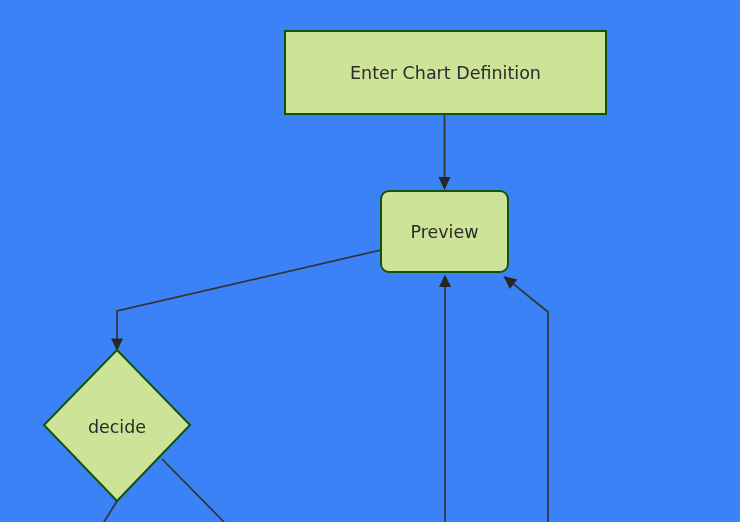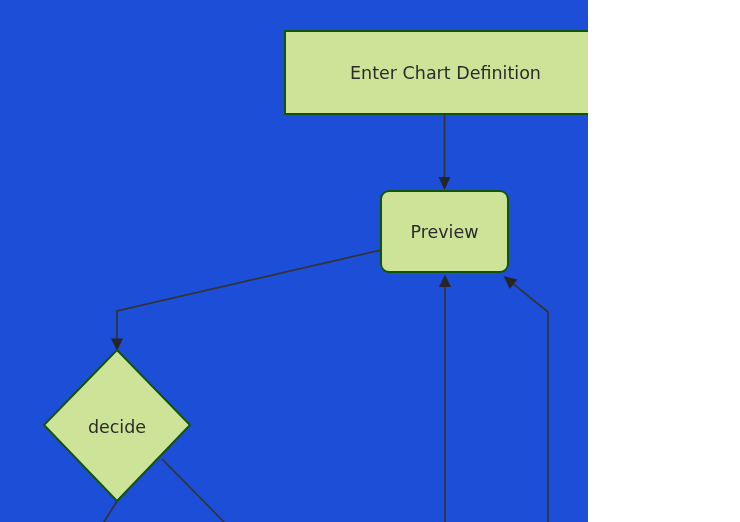--- a/index.html
+++ b/index.html
@@ -2,23 +2,23 @@
 <html><head>
 <meta charset="utf-8">
 <style>
   html, body {
     margin: 0;
     padding: 0;
     background: #ffffff;
   }
   .canvas {
     position: relative;
-    width: 588px;
+    width: 740px;
     height: 522px;
-    background: #1d4ed8;
+    background: #3b82f6;
     overflow: hidden;
   }
   svg {
     display: block;
   }
   .node-shape {
     stroke-width: 2px;
   }
   .edge-line {
     fill: none;

